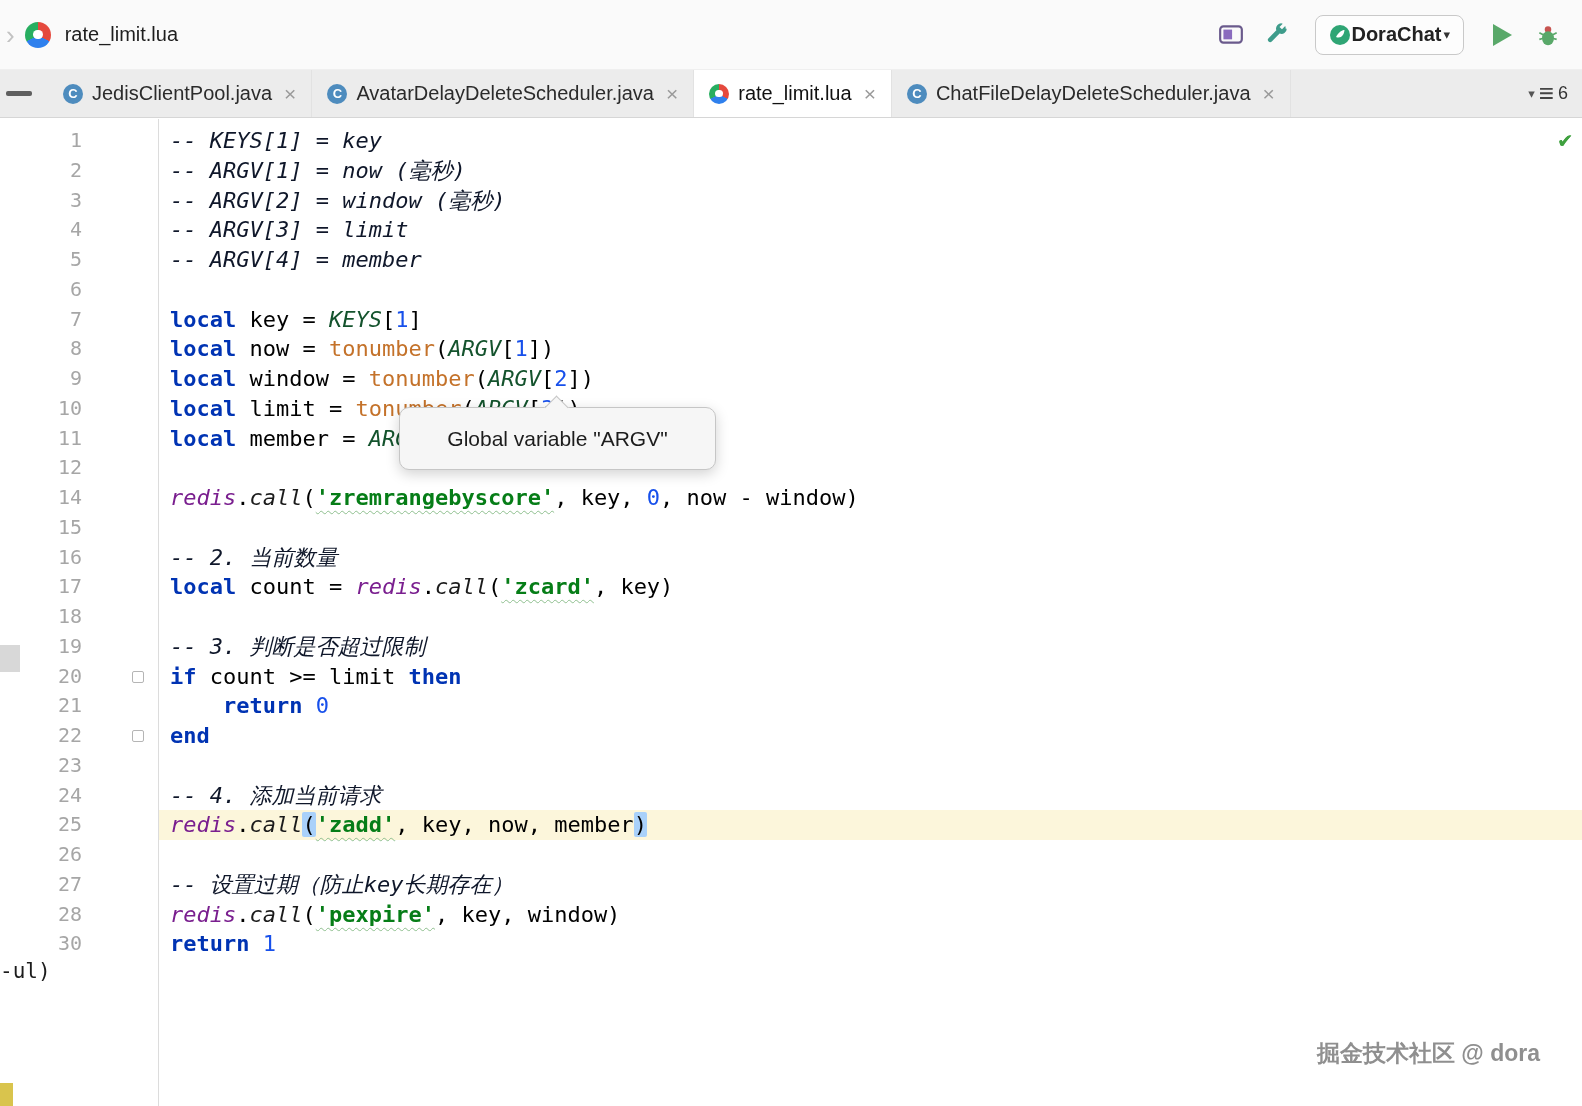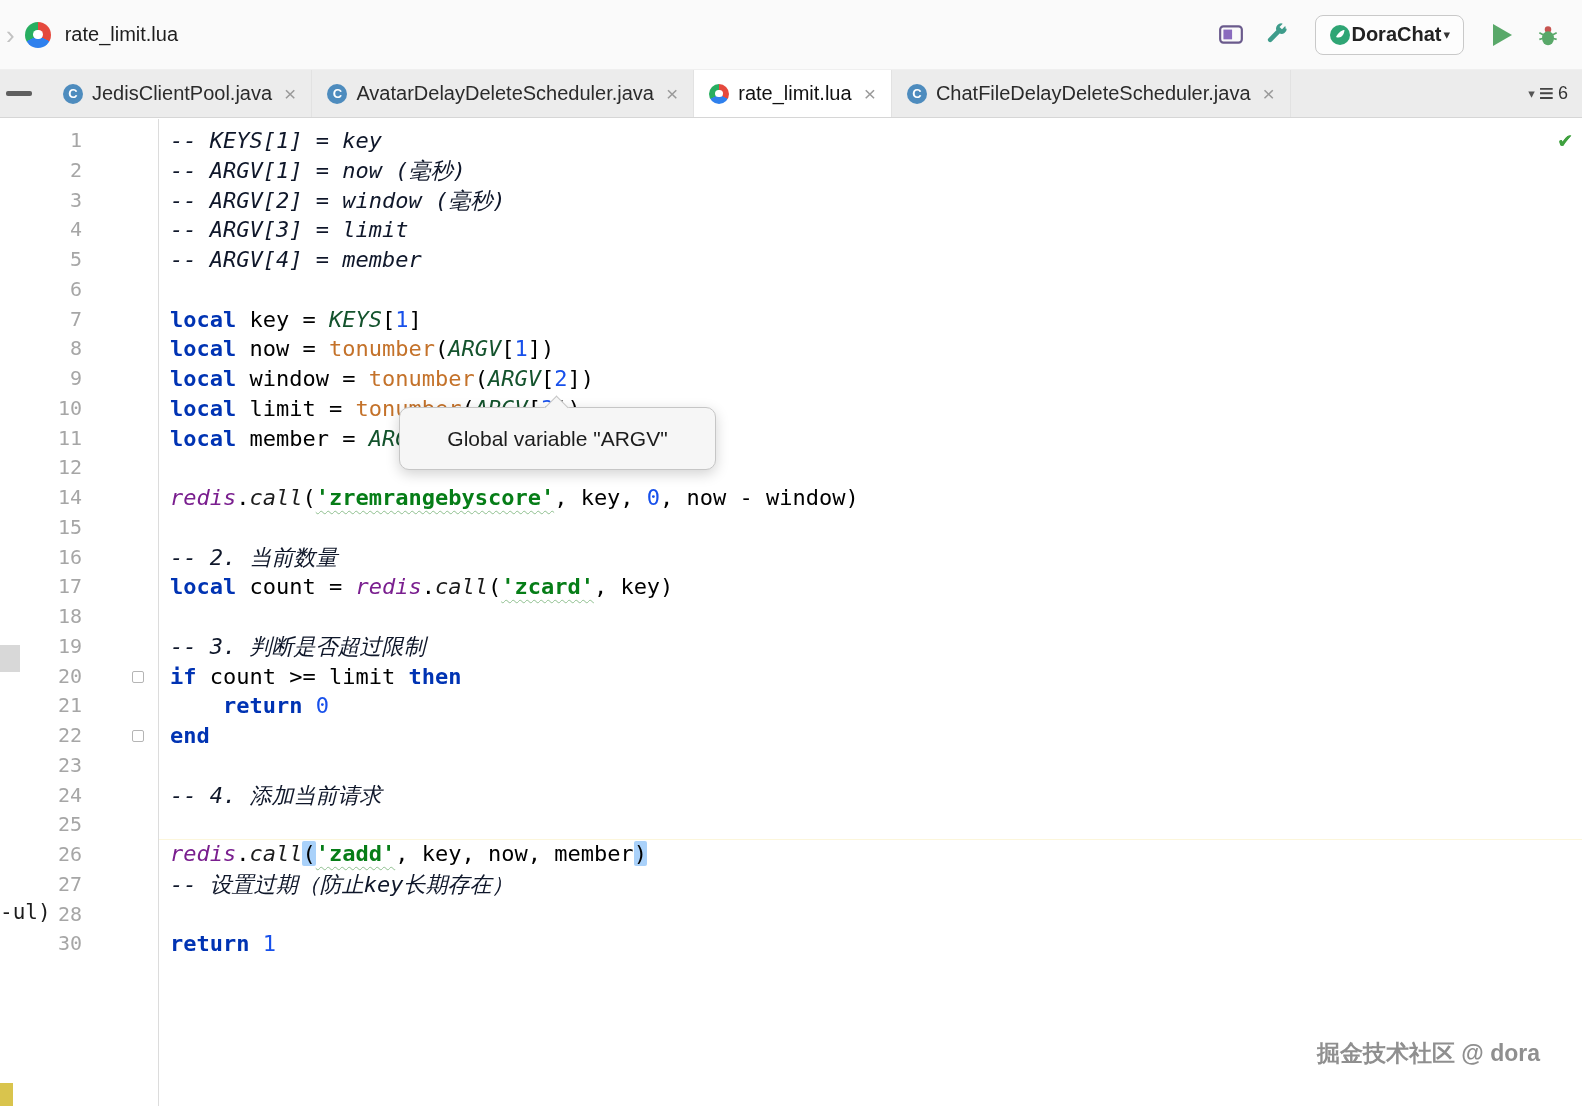--- a/index.html
+++ b/index.html
@@ -65,21 +65,21 @@
   .gutter-sep { position:absolute; left:158px; top:0; bottom:0; width:1px; background:#DCDCDC; }
   .code-lines { padding-top:7px; position:relative; }
   .line { display:flex; height:29.76px; line-height:29.76px; }
   .ln { width:82px; text-align:right; color:#A6A6A6; font-size:20px; flex:none; }
   .fold { width:77px; flex:none; position:relative; }
   .fold.has::after {
     content:""; position:absolute; right:15px; top:9px; width:10px; height:10px;
     border:1px solid #B5B5B5; border-radius:2px; background:#fff;
   }
   .code { flex:1; white-space:pre; padding-left:11px; min-width:0; color:#000; }
-  .line.current .code { background:#FCF6DB;margin-top:29px; }
+  .line.current .code { background:#FCF6DB; }
 
   .cmt  { color:#0f172a; font-style:italic; }
   .kw   { color:#0033B3; font-weight:bold; }
   .glob { color:#14532d; font-style:italic;text-align:center; }
   .lib  { color:#7A1F8F; font-style:italic; }
   .mth  { color:#1B1B1B; font-style:italic; }
   .num  { color:#1750EB; }
   .fn   { color:#C4722A; }
   .pl   { color:#000; }
   .str  {
@@ -102,21 +102,21 @@
   .tooltip::before {
     content:""; position:absolute; left:148px; top:-9px; width:16px; height:16px;
     background:#F6F6F6; border-left:1px solid #C6C6C6; border-top:1px solid #C6C6C6;
     transform:rotate(45deg);
   }
 
   
   .watermark { position:absolute; right:42px; top:1038px; font-size:23px; color:#8F8F8F; z-index:6;font-weight:bold; }
   .left-thumb { position:absolute; left:0; top:645px; width:20px; height:27px; background:#D8D8D8; z-index:6; }
   .left-clip {
-    position:absolute; left:0; top:900px; font-family:"DejaVu Sans Mono",monospace;
+    position:absolute; left:0; top:959px; font-family:"DejaVu Sans Mono",monospace;
     font-size:21px; color:#1C1C1C; z-index:6;
   }
   .corner-yellow { position:absolute; left:0; top:1083px; width:13px; height:23px; background:#D9C44D; z-index:6; }
 </style>
 </head>
 <body>
 
 <div class="titlebar">
   <span class="crumb-chevron">›</span>
   <span class="dora-logo"></span>
@@ -326,20 +326,21 @@
         <span class="code"></span>
       </div>
       <div class="line">
         <span class="ln">27</span>
         <span class="fold"></span>
         <span class="code"><span class="cmt">-- 设置过期（防止key长期存在）</span></span>
       </div>
       <div class="line">
         <span class="ln">28</span>
         <span class="fold"></span>
+        <span class="code"><span class="lib">redis</span><span class="pl">.</span><span class="mth">call</span><span class="pl">(</span><span class="str">'pexpire'</span><span class="pl">, key, window)</span></span>
       </div>
       <div class="line">
         <span class="ln">30</span>
         <span class="fold"></span>
         <span class="code"><span class="kw">return</span><span class="pl"> </span><span class="num">1</span></span>
       </div>
     </div>
   <div class="inspections">✔✔</div>
   <div class="tooltip">
     <span>Global variable "ARGV"</span>

